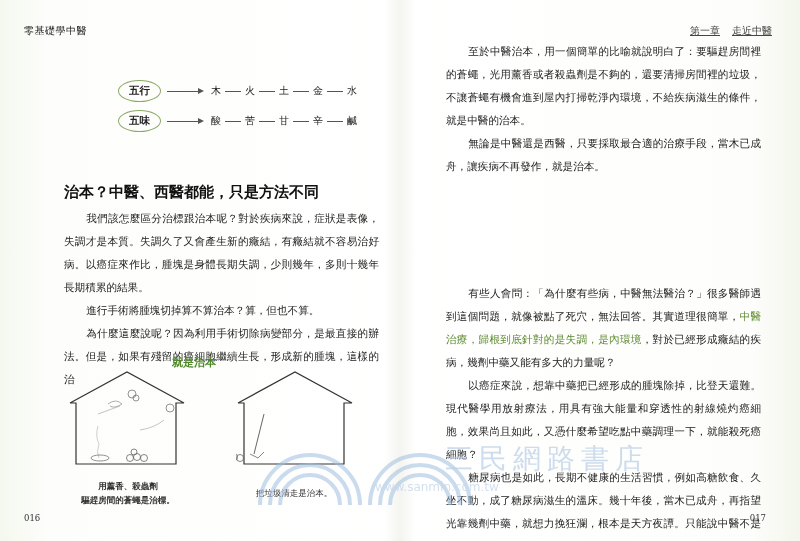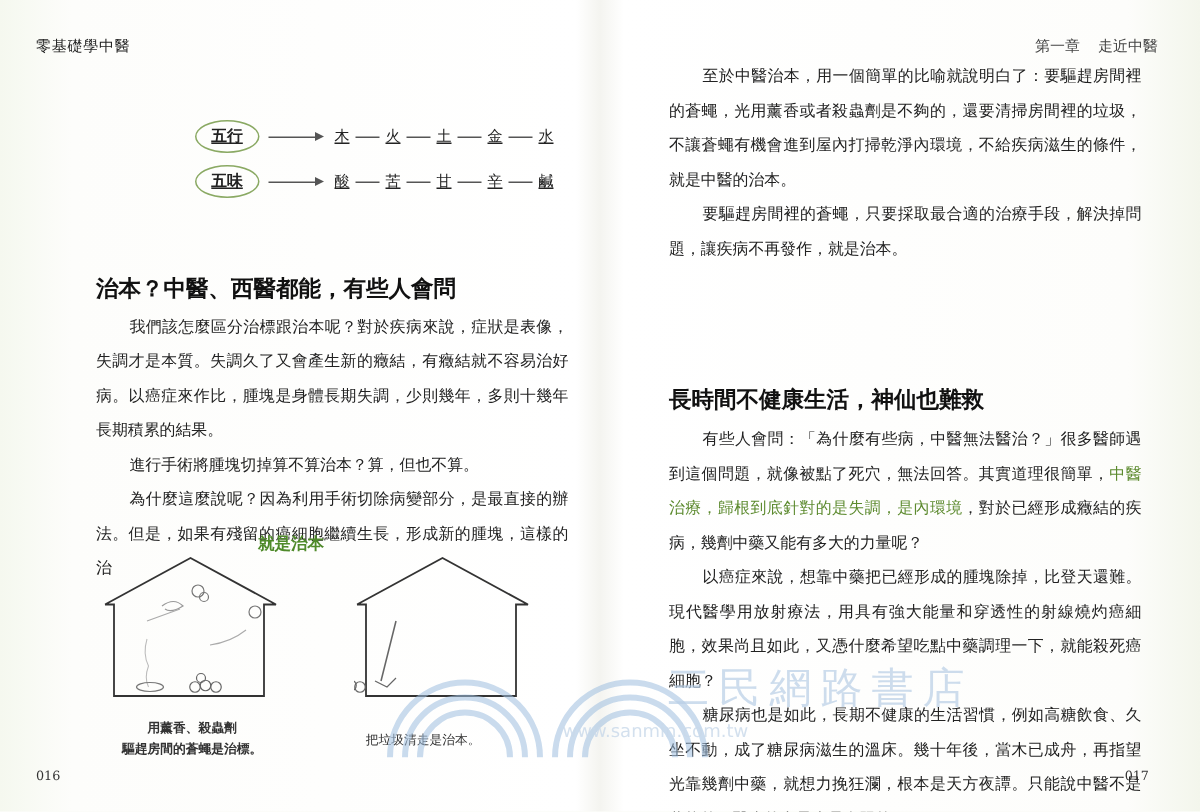--- a/index.html
+++ b/index.html
@@ -5,26 +5,26 @@
   html, body { margin:0; padding:0; }
   body {
     width:800px; height:541px; overflow:hidden; position:relative;
     background:#fbfcf8;
     font-family: "DejaVu Serif", "Liberation Serif", serif;
     color:#222;
   }
   .spread { position:absolute; inset:0; background:linear-gradient(90deg,#f5f8ef 0%,#fdfdfb 6%,#ffffff 48%,#f4f4f0 50%,#ffffff 52%,#fdfdfb 94%,#f3f6ec 100%); }
   .header-left { position:absolute; left:24px; top:24px; font-size:10px; font-weight:normal; letter-spacing:0.5px; }
   .header-right { position:absolute; right:28px; top:24px; font-size:10px; color:#444; }
-  .header-right span { margin-left:12px; }
+  .header-right span { margin-left:12px;text-decoration:underline; }
   .page-num { position:absolute; top:513px; font-size:8.5px; color:#333; }
   .pn-left { left:24px; } .pn-right { right:34px; }
 
   
-  .wuxing { position:absolute; left:130px; top:76px; width:240px;text-decoration:underline; }
+  .wuxing { position:absolute; left:118px; top:76px; width:240px; }
   .wx-row { display:flex; align-items:center; height:30px; }
   .wx-oval { width:46px; height:20px; border:1.4px solid #8aa963; border-radius:50%; display:flex; align-items:center; justify-content:center; font-size:10.5px; font-weight:bold; color:#222; }
   .wx-arrow { width:42px; position:relative; height:10px; margin:0 6px; }
   .wx-arrow::before { content:""; position:absolute; left:0; right:4px; top:5px; border-top:1px solid #555; }
   .wx-arrow::after { content:""; position:absolute; right:0; top:2px; border-left:6px solid #555; border-top:3px solid transparent; border-bottom:3px solid transparent; }
   .wx-items { display:flex; align-items:center; font-size:10px; }
   .wx-item { width:12px; text-align:center; }
   .wx-dash { width:16px; border-top:1px solid #555; margin:0 3px; }
 
   .section-title { position:absolute; font-size:15px; font-weight:bold; color:#111; }
@@ -78,21 +78,21 @@
           <span class="wx-dash"></span>
         <span class="wx-item">甘</span>
           <span class="wx-dash"></span>
         <span class="wx-item">辛</span>
           <span class="wx-dash"></span>
         <span class="wx-item">鹹</span>
       </div>
     </div>
   </div>
 
-  <div class="section-title" style="left:64px; top:183px;">治本？中醫、西醫都能，有些人會問</div>
+  <div class="section-title" style="left:64px; top:183px;">治本？中醫、西醫都能，只是方法不同</div>
   <div class="para" style="left:64px; top:207px; width:315px;">
     <p>我們該怎麼區分治標跟治本呢？對於疾病來說，症狀是表像，失調才是本質。失調久了又會產生新的癥結，有癥結就不容易治好病。以癌症來作比，腫塊是身體長期失調，少則幾年，多則十幾年長期積累的結果。</p>
     <p>進行手術將腫塊切掉算不算治本？算，但也不算。</p>
     <p>為什麼這麼說呢？因為利用手術切除病變部分，是最直接的辦法。但是，如果有殘留的癌細胞繼續生長，形成新的腫塊，這樣的治</p>
   </div>
 
   <div class="fig-title">就是治本</div>
 
   <div class="house" style="left:68px; top:370px;">
     <svg width="118" height="98" viewBox="0 0 118 98">
@@ -118,28 +118,27 @@
 
   <div class="house" style="left:236px; top:370px;">
     <svg width="118" height="98" viewBox="0 0 118 98">
       <polyline points="2,33 59,2 116,33 108,33 108,94 8,94 8,33 2,33" fill="none" stroke="#333" stroke-width="1.2"></polyline>
       <path d="M28,44 l-10,40" fill="none" stroke="#666" stroke-width="1"></path>
       <path d="M14,84 l8,4 l6,-6" fill="none" stroke="#666" stroke-width="0.8"></path>
       <circle cx="4" cy="88" r="3.5" fill="none" stroke="#666" stroke-width="0.8"></circle>
       <circle cx="-2" cy="87" r="3.5" fill="none" stroke="#666" stroke-width="0.8"></circle>
     </svg>
   </div>
-  <div class="caption" style="left:224px; top:486px; width:116px;font-family:Liberation Serif, serif;">把垃圾清走是治本。</div>
+  <div class="caption" style="left:236px; top:486px; width:116px;">把垃圾清走是治本。</div>
 
   <div class="para" style="left:446px; top:40px; width:315px;">
     <p>至於中醫治本，用一個簡單的比喻就說明白了：要驅趕房間裡的蒼蠅，光用薰香或者殺蟲劑是不夠的，還要清掃房間裡的垃圾，不讓蒼蠅有機會進到屋內打掃乾淨內環境，不給疾病滋生的條件，就是中醫的治本。</p>
-    <p>要驅趕房間裡的蒼蠅，只要採取最合適的治療手段，解決掉問題，讓疾病不再發作，就是治本。</p>
+    <p>無論是中醫還是西醫，只要採取最合適的治療手段，當木已成舟，讓疾病不再發作，就是治本。</p>
   </div>
 
-  <div class="section-title" style="left:446px; top:257px;">長時間不健康生活，神仙也難救</div>
 
   <div class="para" style="left:446px; top:282px; width:315px;">
     <p><span>有些人會問：「為什麼有些病，中醫無法醫治？」很多醫師遇到這個問題，就像被點了死穴，無法回答。其實道理很簡單，</span><span class="green">中醫治療，歸根到底針對的是失調，是內環境</span><span>，對於已經形成癥結的疾病，幾劑中藥又能有多大的力量呢？</span></p>
     <p>以癌症來說，想靠中藥把已經形成的腫塊除掉，比登天還難。現代醫學用放射療法，用具有強大能量和穿透性的射線燒灼癌細胞，效果尚且如此，又憑什麼希望吃點中藥調理一下，就能殺死癌細胞？</p>
     <p>糖尿病也是如此，長期不健康的生活習慣，例如高糖飲食、久坐不動，成了糖尿病滋生的溫床。幾十年後，當木已成舟，再指望光靠幾劑中藥，就想力挽狂瀾，根本是天方夜譚。只能說中醫不是萬能的，醫生的力量也是有限的。</p>
   </div>
 
   <svg class="watermark" viewBox="0 0 330 80">
     <g fill="none" stroke="#9fbfe0" stroke-width="4">
       <path d="M30,80 a50,50 0 0 1 100,0"></path>

